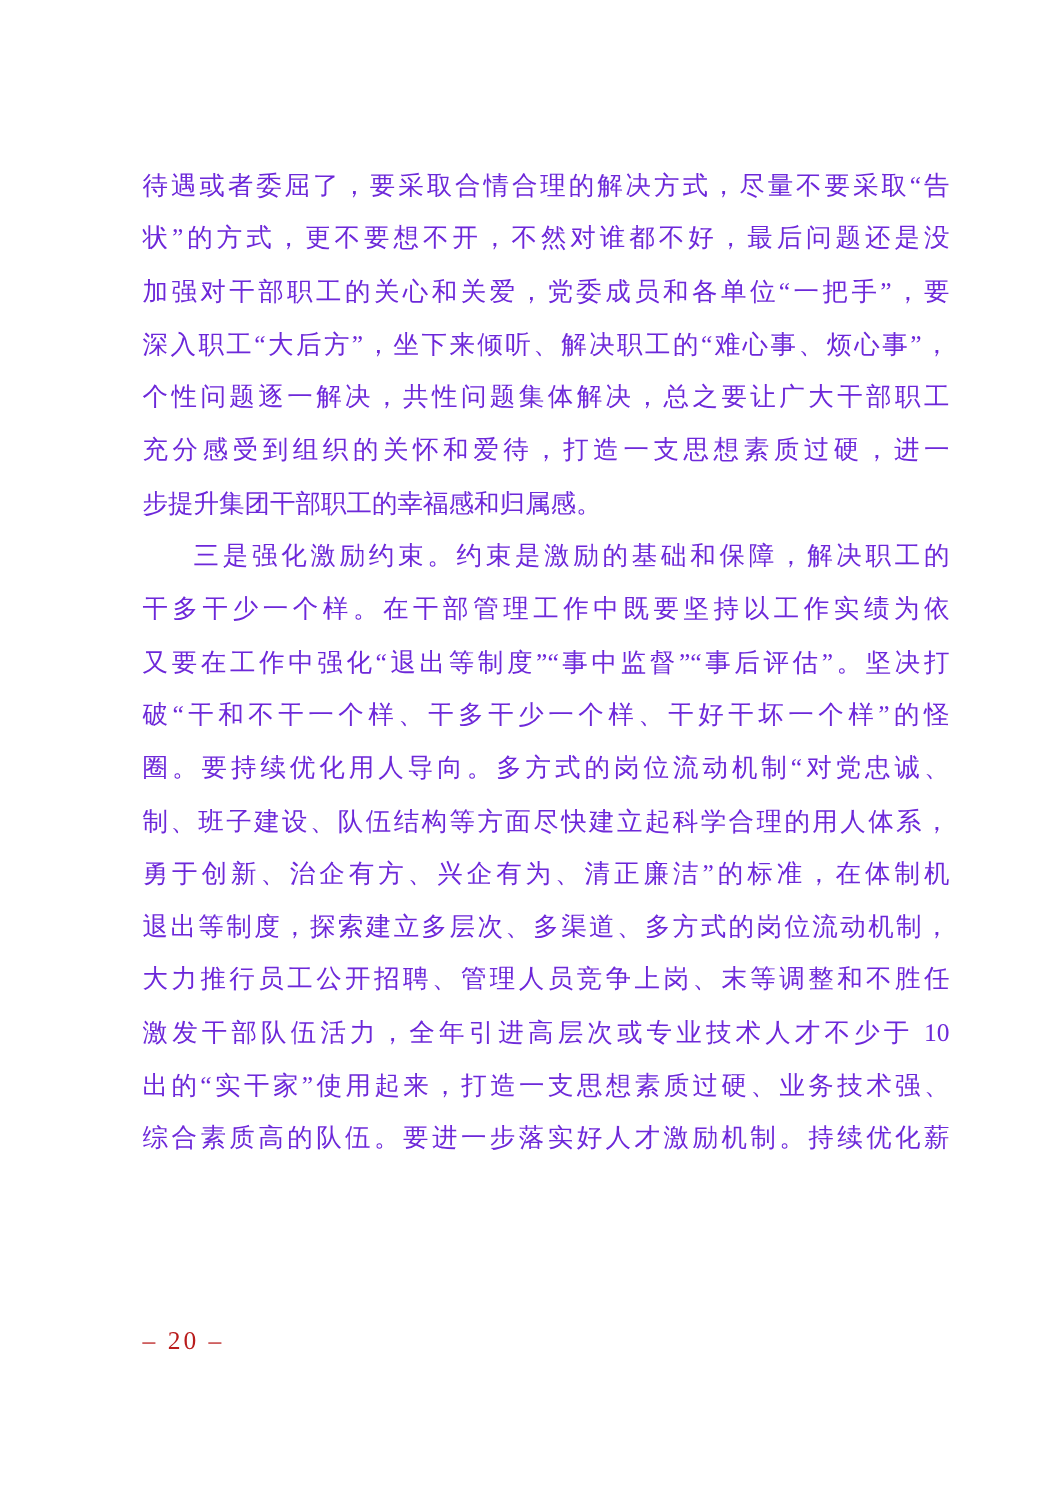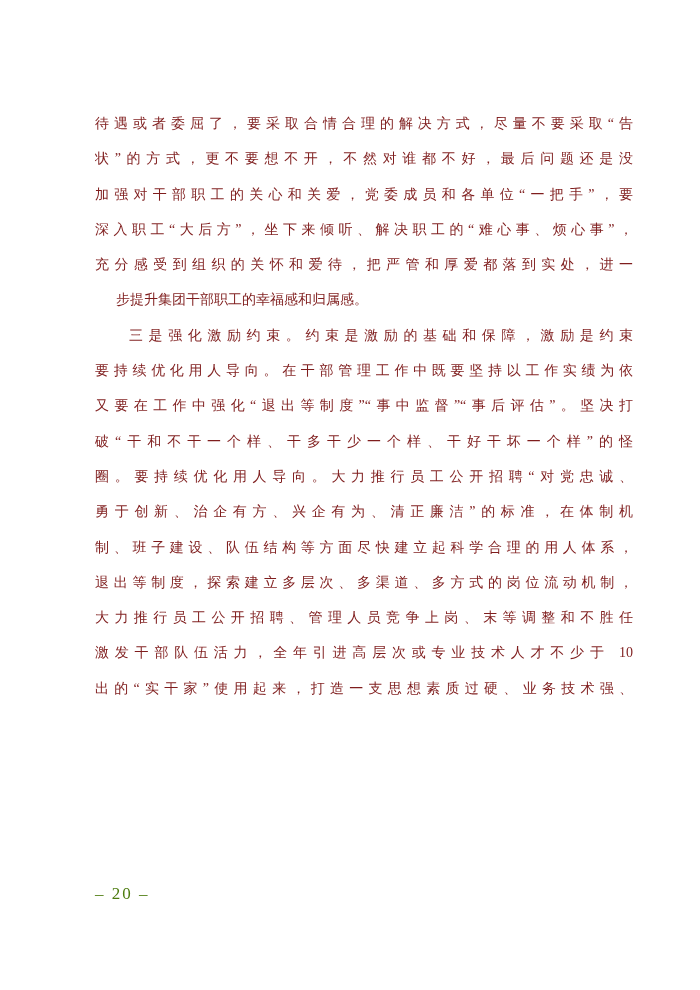--- a/index.html
+++ b/index.html
@@ -13,67 +13,68 @@
     height: 990px;
     background: #ffffff;
     overflow: hidden;
     font-family: "Liberation Serif", "DejaVu Serif", serif;
   }
   .content {
     position: absolute;
     left: 95px;
     top: 106px;
     width: 538px;
-    color: #7f1d1d;
-    font-size: 14px;
+    color: #6d28d9;
+    font-size: 17px;
   }
   .line {
     height: 35.3px;
     line-height: 35.3px;
     text-align: justify;
     text-align-last: justify;
     overflow: hidden;
   }
   .line.last {
     text-align-last: left;
-    margin-left: 21px;
   }
   .line.indent {
     text-indent: 34px;
   }
   .bold {
     font-weight: 400;
   }
   .footer {
     position: absolute;
     left: 95px;
     top: 884px;
     font-size: 17px;
     letter-spacing: 2px;
-    color: #4d7c0f;
+    color: #b91c1c;
     font-family: "Liberation Serif", "DejaVu Serif", serif;
   }
 </style>
 </head>
 <body>
 
 <div class="page">
   <div class="content" id="content">
       <div class="line"><span>待遇或者委屈了，要采取合情合理的解决方式，尽量不要采取“告</span></div>
       <div class="line"><span>状”的方式，更不要想不开，不然对谁都不好，最后问题还是没</span></div>
       <div class="line"><span>加强对干部职工的关心和关爱，党委成员和各单位“一把手”，要</span></div>
       <div class="line"><span>深入职工“大后方”，坐下来倾听、解决职工的“难心事、烦心事”，</span></div>
-      <div class="line"><span>充分感受到组织的关怀和爱待，把严管和厚爱都落到实处，进一</span></div>
+      <div class="line"><span>个性问题逐一解决，共性问题集体解决，总之要让广大干部职工</span></div>
+      <div class="line"><span>充分感受到组织的关怀和爱待，打造一支思想素质过硬，进一</span></div>
       <div class="line last"><span>步提升集团干部职工的幸福感和归属感。</span></div>
-      <div class="line indent"><span class="bold">三是强化激励约束。</span><span>约束是激励的基础和保障，激励是约束</span></div>
-      <div class="line"><span>要持续优化用人导向。在干部管理工作中既要坚持以工作实绩为依</span></div>
+      <div class="line indent"><span class="bold">三是强化激励约束。</span><span>约束是激励的基础和保障，解决职工的</span></div>
+      <div class="line"><span>干多干少一个样。在干部管理工作中既要坚持以工作实绩为依</span></div>
       <div class="line"><span>又要在工作中强化“退出等制度”“事中监督”“事后评估”。坚决打</span></div>
       <div class="line"><span>破“干和不干一个样、干多干少一个样、干好干坏一个样”的怪</span></div>
-      <div class="line"><span>圈。</span><span class="bold">要持续优化用人导向。</span><span>大力推行员工公开招聘“对党忠诚、</span></div>
+      <div class="line"><span>圈。</span><span class="bold">要持续优化用人导向。</span><span>多方式的岗位流动机制“对党忠诚、</span></div>
+      <div class="line"><span>制、班子建设、队伍结构等方面尽快建立起科学合理的用人体系，</span></div>
       <div class="line"><span>勇于创新、治企有方、兴企有为、清正廉洁”的标准，在体制机</span></div>
-      <div class="line"><span>制、班子建设、队伍结构等方面尽快建立起科学合理的用人体系，</span></div>
       <div class="line"><span>退出等制度，探索建立多层次、多渠道、多方式的岗位流动机制，</span></div>
       <div class="line"><span>大力推行员工公开招聘、管理人员竞争上岗、末等调整和不胜任</span></div>
       <div class="line"><span>激发干部队伍活力，全年引进高层次或专业技术人才不少于 10</span></div>
       <div class="line"><span>出的“实干家”使用起来，打造一支思想素质过硬、业务技术强、</span></div>
+      <div class="line"><span>综合素质高的队伍。</span><span class="bold">要进一步落实好人才激励机制。</span><span>持续优化薪</span></div>
     </div>
   <div class="footer">– 20 –</div>
 </div>
 
 </body></html>

